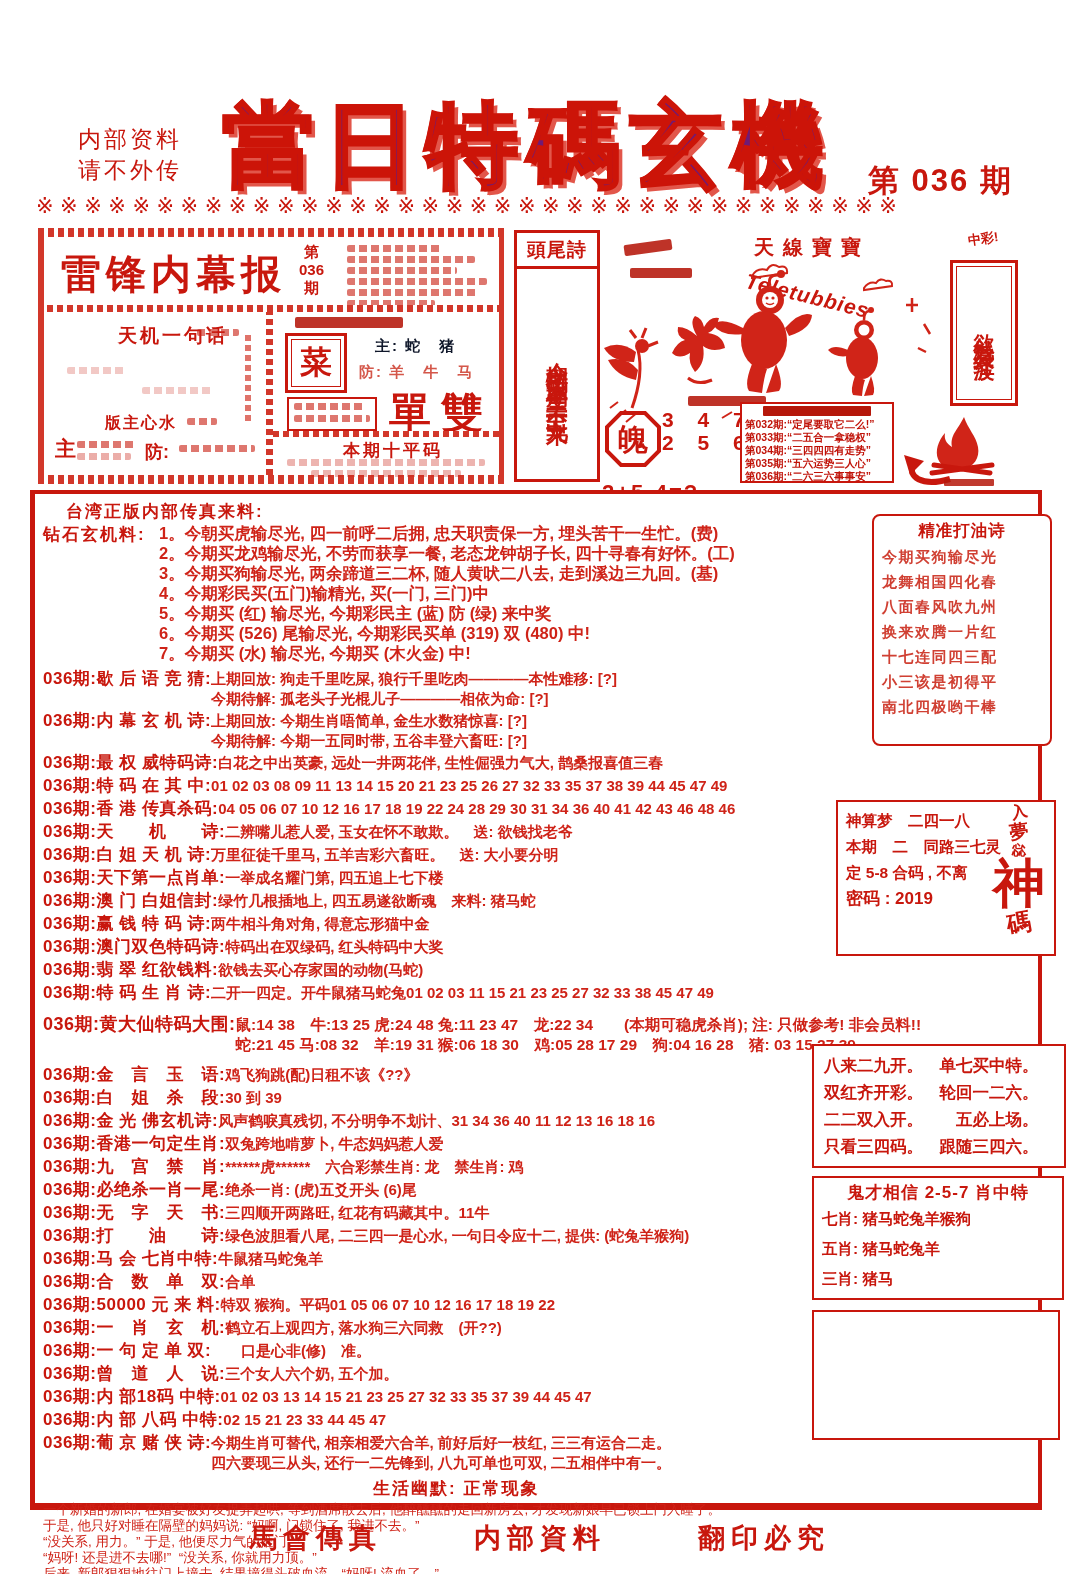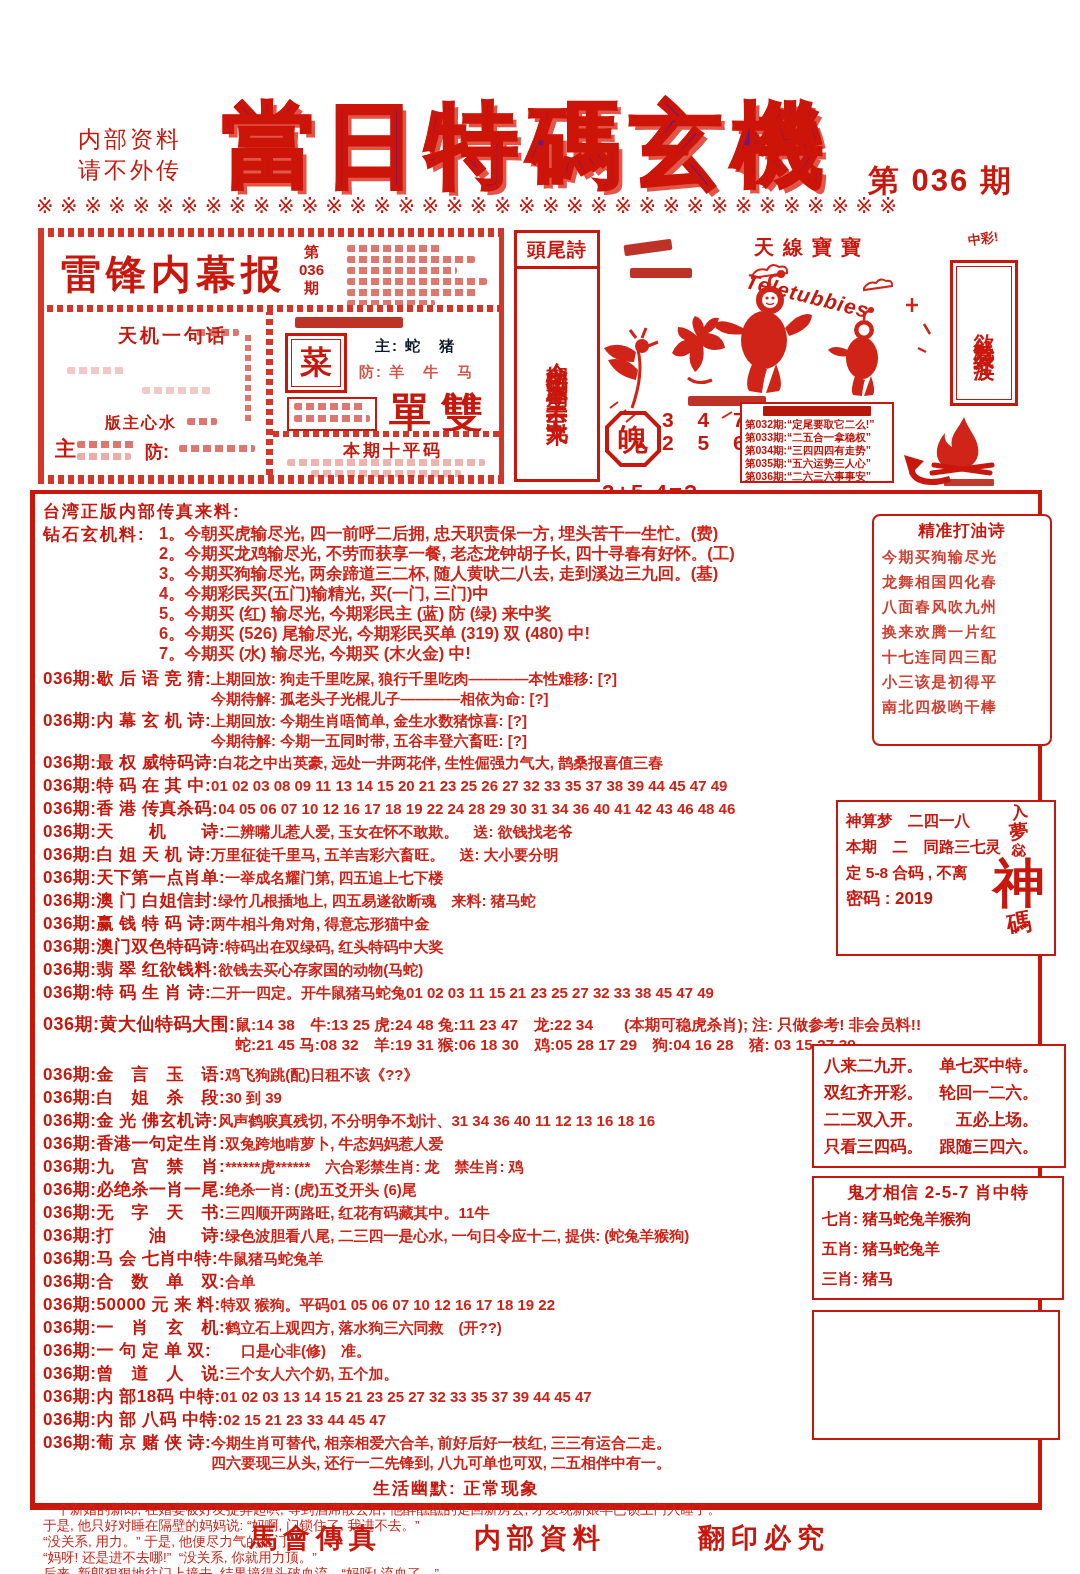--- a/index.html
+++ b/index.html
@@ -59,21 +59,21 @@
   
   .luckybox{left:950px;top:260px;width:62px;height:140px;border:3px solid #c8170d;box-shadow:inset 0 0 0 3px #fff,inset 0 0 0 4px #c8170d;
             display:flex;align-items:center;justify-content:center;background:#fff;}
   .luckybox span{writing-mode:vertical-rl;font-size:21px;font-weight:900;letter-spacing:5px;}
   .zhongcai{left:968px;top:230px;font-size:13px;font-weight:bold;transform:rotate(-8deg);}
 
   
   .mainbox{left:30px;top:490px;width:1012px;height:1020px;box-sizing:border-box;
            border:4px solid #c8170d;border-left-width:5px;border-bottom-width:7px;background:#fff;
            padding:6px 10px 0 8px;}
-  .intro-title{font-size:17px;font-weight:900;letter-spacing:2px;}
+  .intro-title{font-size:17px;font-weight:900;letter-spacing:2px;margin-left:23px;}
   .intro-row{display:flex;align-items:flex-start;}
   .intro-label{font-size:17px;font-weight:900;letter-spacing:2px;white-space:pre;flex:0 0 auto;}
   .intro-items{font-size:16.5px;font-weight:bold;line-height:20px;color:#cf2318;}
   .intro-items > div{white-space:pre;}
   .row{display:flex;align-items:baseline;}
   .rlabel{flex:0 0 auto;font-size:17px;font-weight:900;white-space:pre;letter-spacing:0.5px;}
   .rtext{font-size:15px;line-height:20px;white-space:pre-line;color:#cf2318;font-weight:bold;}
   .dxw{margin:8px 0;}
   .dxw .rlabel{font-size:18px;}
   .dxw .rtext{font-size:15.5px;}

